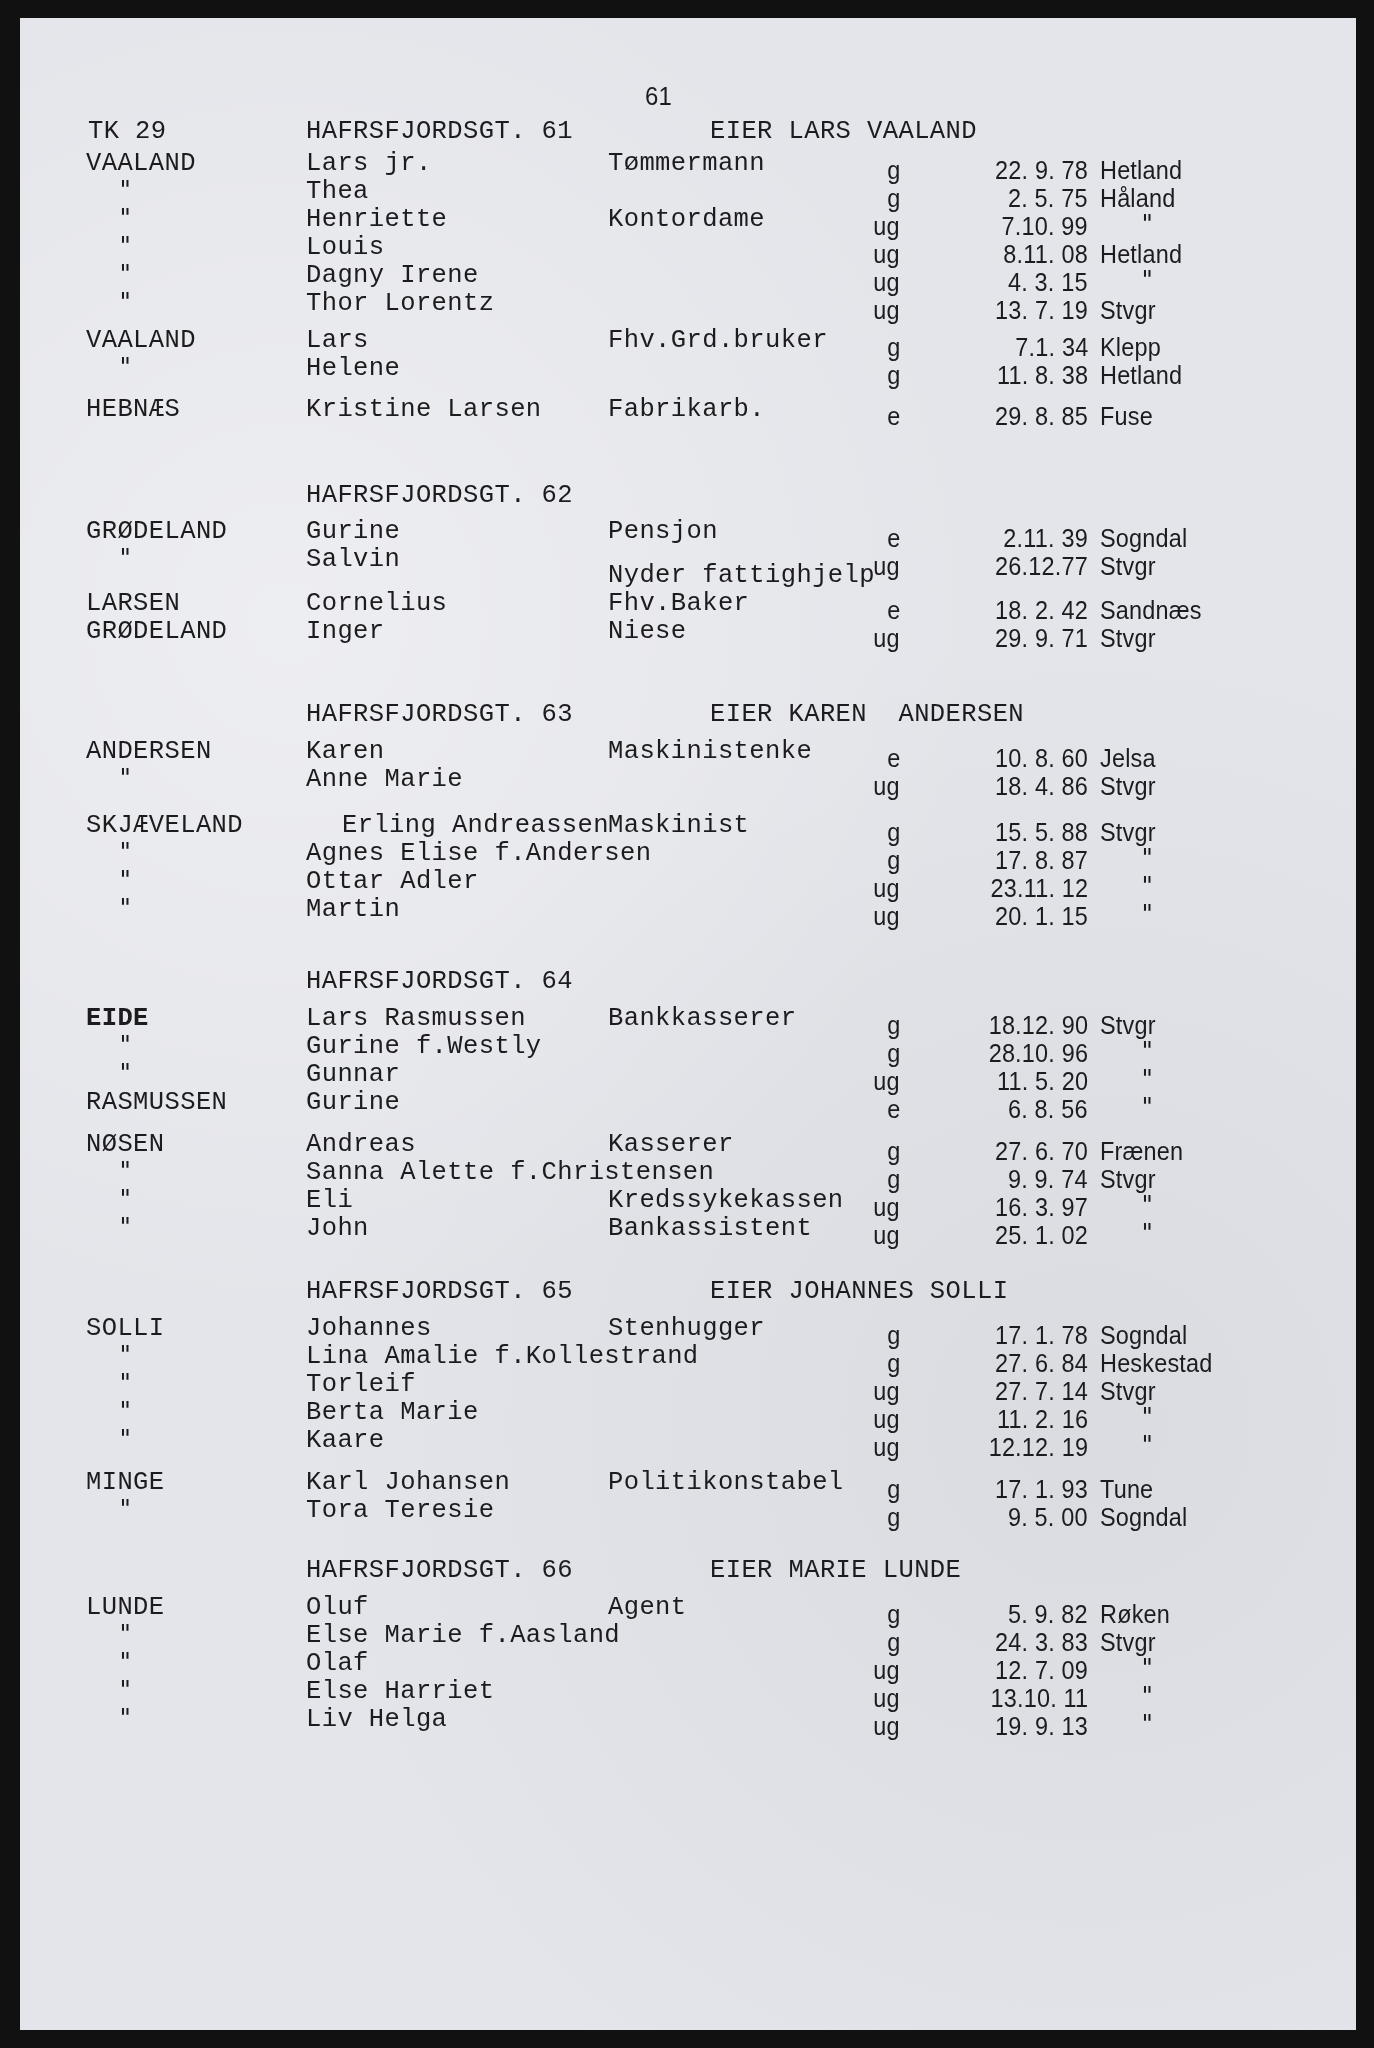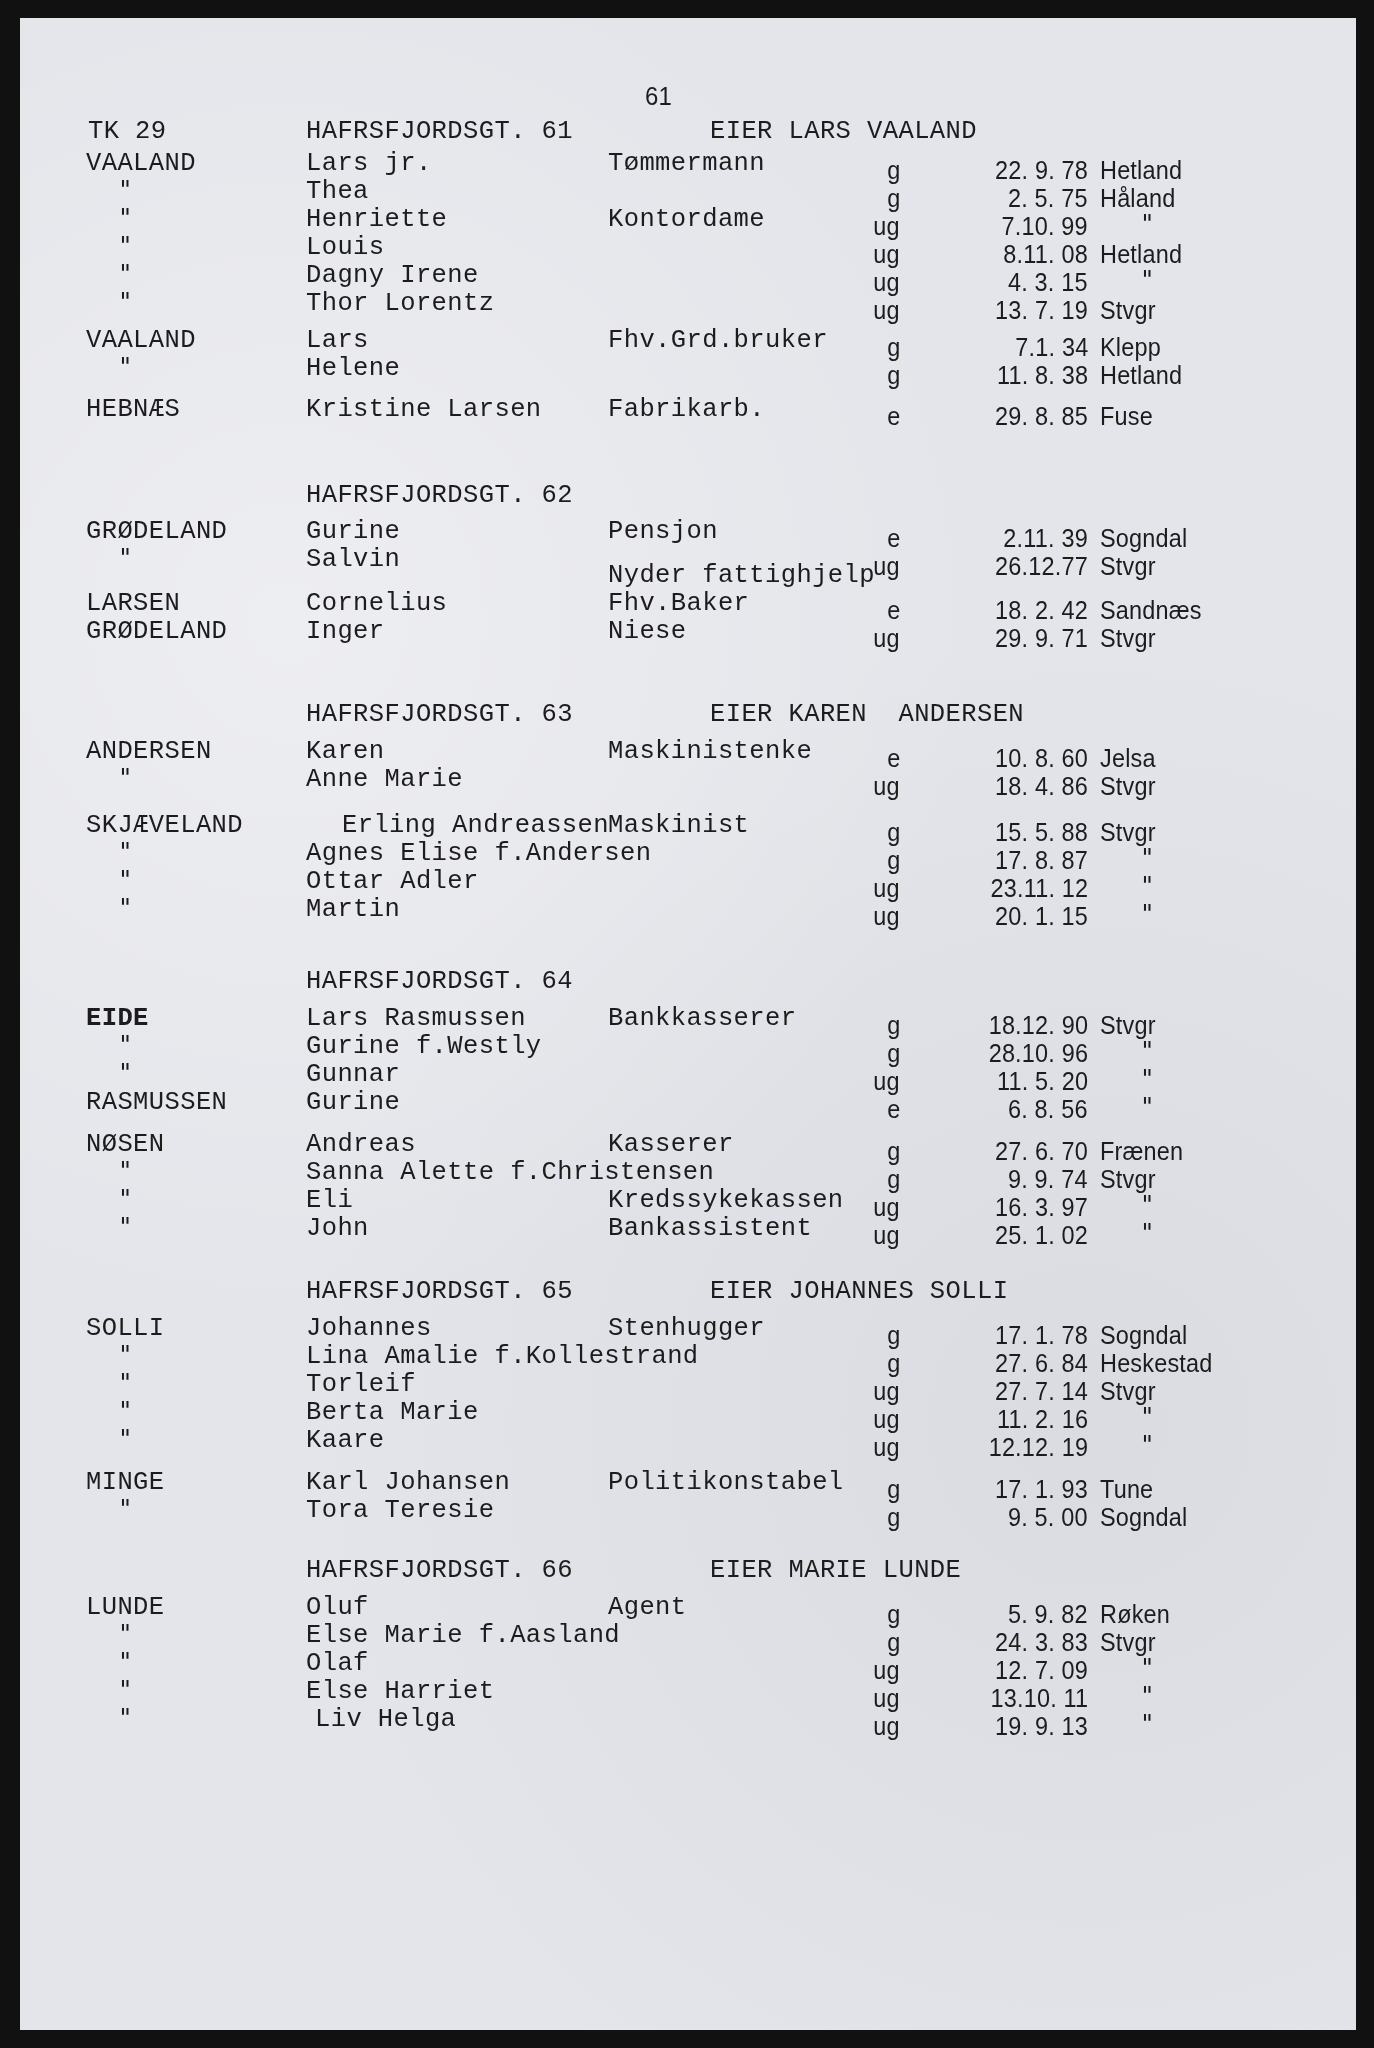--- a/index.html
+++ b/index.html
@@ -257,17 +257,17 @@
     <span class="t " style="left: 286px; top: 1632px;">Olaf</span>
     <span class="t cond" style="left: auto; top: 1638px; right: 456px; transform-origin: right top;">ug</span>
     <span class="t cond" style="left: auto; top: 1638px; right: 268px; transform-origin: right top;">12. 7. 09</span>
     <span class="t sig" style="left: 1120px; top: 1636px;">"</span>
     <span class="t sig" style="left: 98px; top: 1658px;">"</span>
     <span class="t " style="left: 286px; top: 1660px;">Else Harriet</span>
     <span class="t cond" style="left: auto; top: 1666px; right: 456px; transform-origin: right top;">ug</span>
     <span class="t cond" style="left: auto; top: 1666px; right: 268px; transform-origin: right top;">13.10. 11</span>
     <span class="t sig" style="left: 1120px; top: 1664px;">"</span>
     <span class="t sig" style="left: 98px; top: 1686px;">"</span>
-    <span class="t " style="left: 295px; top: 1688px;">Liv Helga</span>
+    <span class="t " style="left: 286px; top: 1688px;">Liv Helga</span>
     <span class="t cond" style="left: auto; top: 1694px; right: 456px; transform-origin: right top;">ug</span>
     <span class="t cond" style="left: auto; top: 1694px; right: 268px; transform-origin: right top;">19. 9. 13</span>
     <span class="t sig" style="left: 1120px; top: 1692px;">"</span>
   </div>
 
 </body></html>

